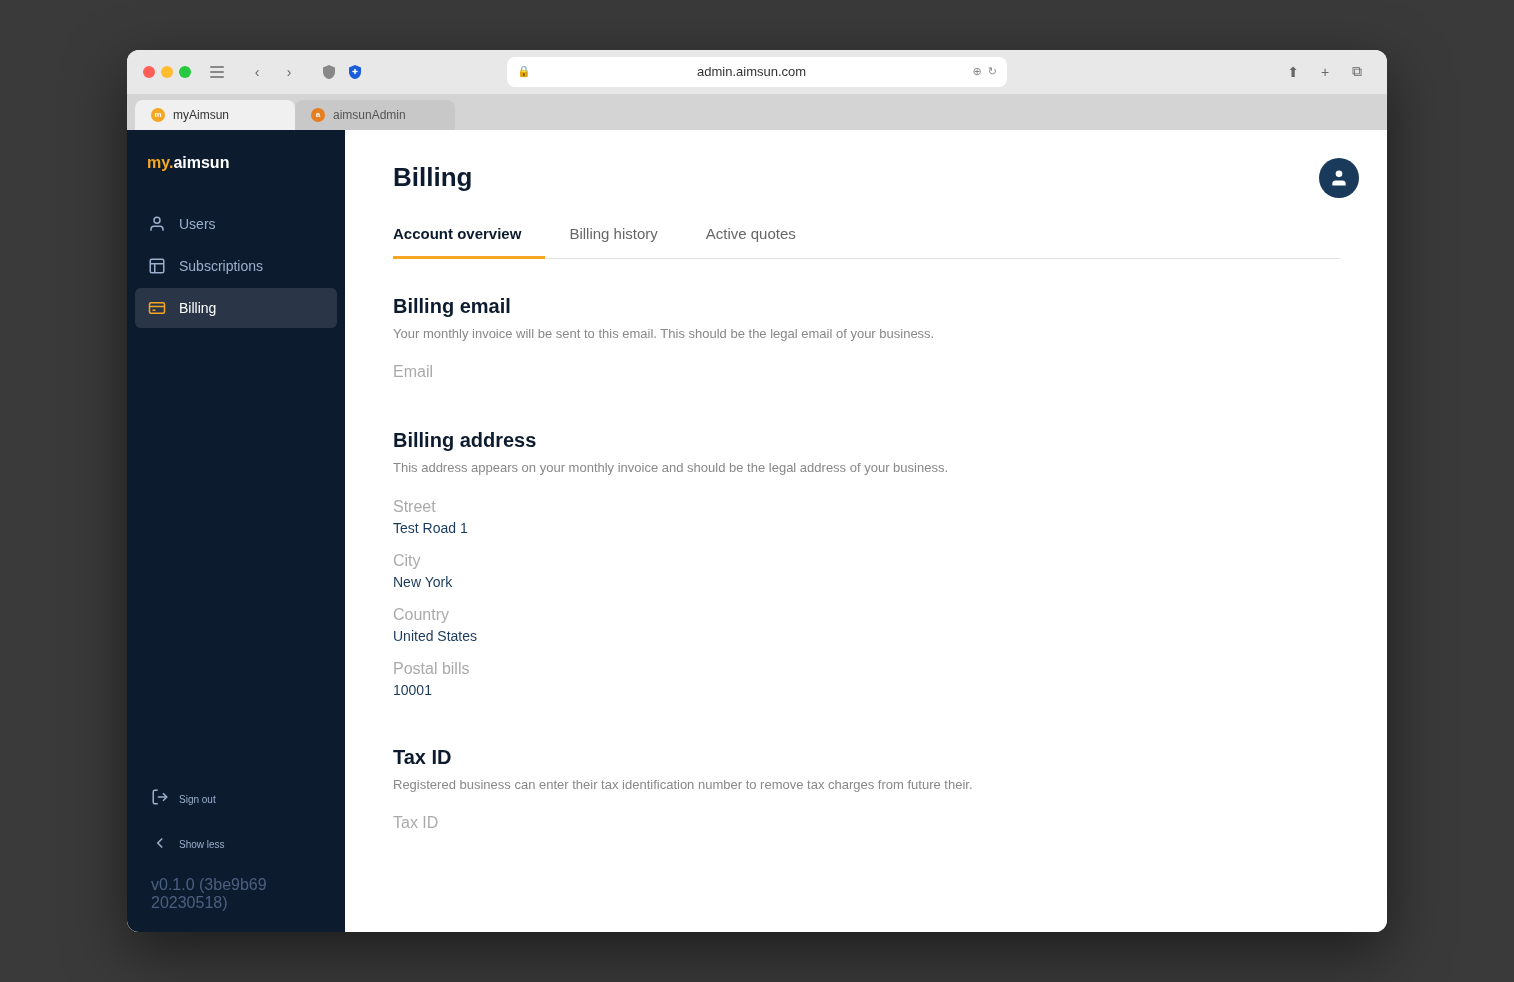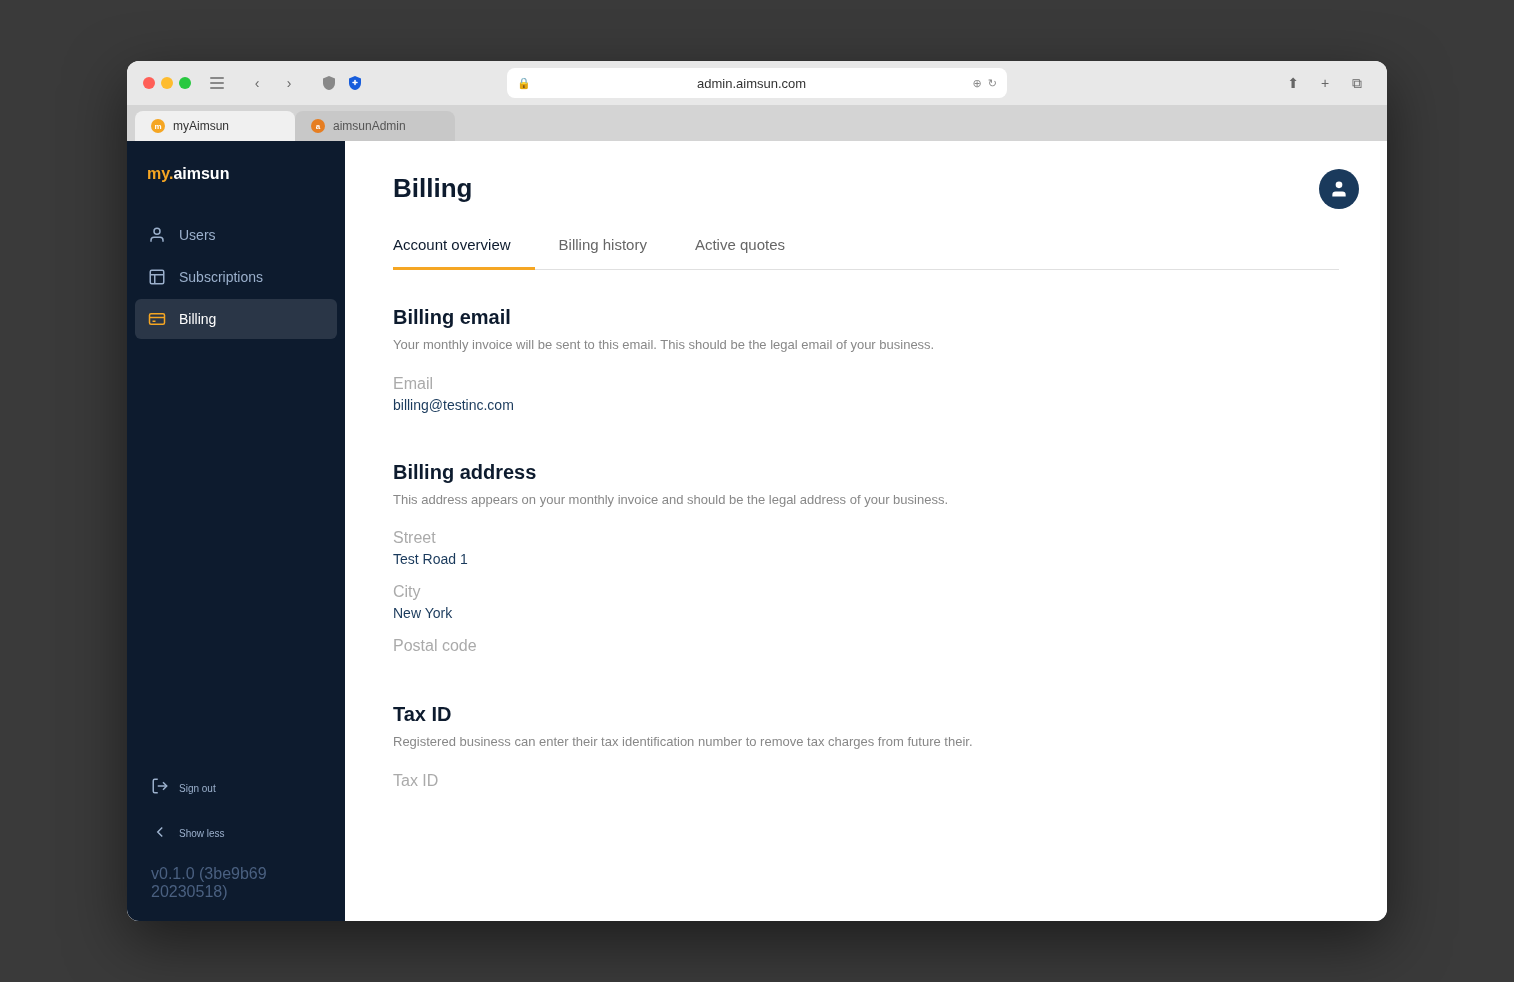--- a/index.html
+++ b/index.html
@@ -298,21 +298,21 @@
       margin-bottom: -1px;
       white-space: nowrap;
     }
 
     .tab-item:first-child {
       padding-left: 0;
     }
 
     .tab-item.active {
       color: #0d1b2e;
-      font-weight: 400;
+      font-weight: 700;
       border-bottom-color: #f5a623;
     }
 
     
     .section {
       margin-bottom: 48px;
     }
 
     .section-title {
       font-size: 20px;
@@ -505,37 +505,41 @@
         <div class="tab-item active">Account overview</div>
         <div class="tab-item">Billing history</div>
         <div class="tab-item">Active quotes</div>
       </div>
 
       <div class="section">
         <h2 class="section-title">Billing email</h2>
         <p class="section-description">Your monthly invoice will be sent to this email. This should be the legal email of your business.</p>
         <div class="field-group">
           <div class="field-label">Email</div>
-          <div class="field-value">billing@testinc.com</div>
         </div>
       </div>
 
       <div class="section">
         <h2 class="section-title">Billing address</h2>
         <p class="section-description">This address appears on your monthly invoice and should be the legal address of your business.</p>
         <div class="field-group">
           <div class="field-label">Street</div>
           <div class="field-value">Test Road 1</div>
         </div>
         <div class="field-group">
           <div class="field-label">City</div>
           <div class="field-value">New York</div>
         </div>
         <div class="field-group">
-          <div class="field-label">Postal code</div>
+          <div class="field-label">Country</div>
+          <div class="field-value">United States</div>
+        </div>
+        <div class="field-group">
+          <div class="field-label">Postal bills</div>
+          <div class="field-value">10001</div>
         </div>
       </div>
 
       <div class="section">
         <h2 class="section-title">Tax ID</h2>
         <p class="section-description">Registered business can enter their tax identification number to remove tax charges from future their.</p>
         <div class="field-group">
           <div class="field-label">Tax ID</div>
           <div class="field-value">&nbsp;</div>
         </div>

